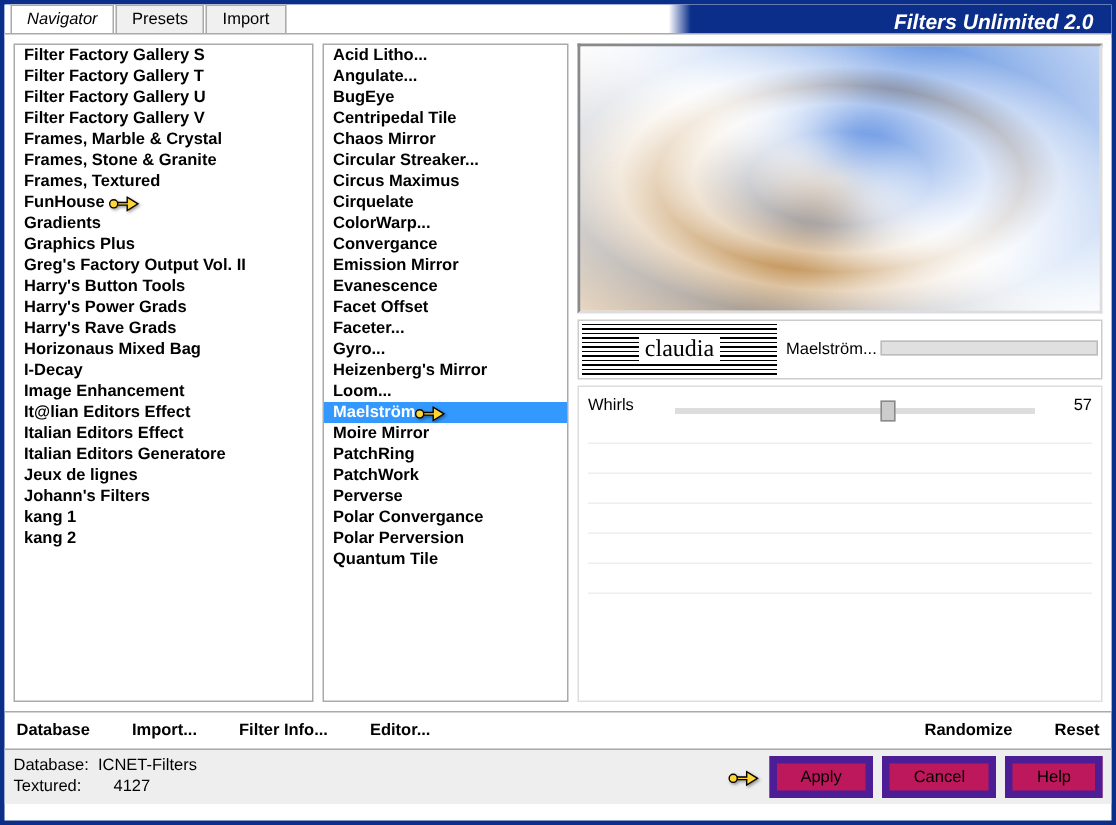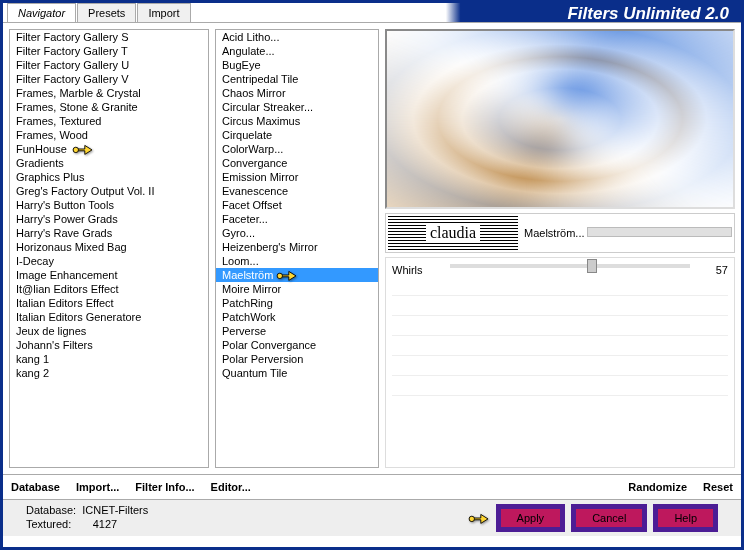--- a/index.html
+++ b/index.html
@@ -1,49 +1,49 @@
 <!DOCTYPE html>
 <html><head>
 <meta charset="utf-8">
 <style>
 * { margin: 0; padding: 0; box-sizing: border-box; font-family: "Tahoma", Arial, sans-serif; font-size: 11px; }
 body { background: #fff; width: 744px; height: 550px; overflow: hidden; border: 3px solid #0a2e8a; }
 .titlebar { height: 22px; background: linear-gradient(to right, #fff 0%, #fff 60%, #0a2e8a 62%, #0a2e8a 100%); display: flex; align-items: center; justify-content: flex-end; padding-right: 12px; }
-.titlebar .title { color: #fff; font-weight: bold; font-style: italic; font-size: 17px; }
+.titlebar .title { color: #fff; font-weight: bold; font-style: italic; font-size: 14px; }
 .tabs { display: flex; margin-left: 4px; margin-top: -22px; position: relative; }
 .tab { padding: 3px 10px; background: #f0f0f0; border: 1px solid #aaa; border-bottom: none; margin-right: 1px; cursor: pointer; font-size: 11px; }
 .tab.active { background: #fff; font-style: italic; }
 .main { display: flex; border-top: 1px solid #aaa; height: 452px; background: #fff; padding: 6px; gap: 6px; }
 .listcol { display: flex; flex-direction: column; }
-.listbox { border: 1px solid #aaa; background: #fff; overflow-y: scroll; overflow-x: hidden; flex: 1; }
+.listbox { border: 1px solid #aaa; background: #fff; overflow-y: scroll; overflow-x: hidden; flex: 1; font-weight: bold; }
 .listbox::-webkit-scrollbar { width: 16px; }
 .listbox::-webkit-scrollbar-track { background: #e8e8e8; border: 1px solid #ccc; }
 .listbox::-webkit-scrollbar-thumb { background: #c8c8c8; border: 1px solid #999; }
 .listbox .item { padding: 1px 6px; white-space: nowrap; cursor: pointer; position: relative; }
 .listbox .item.selected { background: #3399ff; color: #fff; }
 .col1 { width: 200px; }
 .col2 { width: 164px; }
 .col3 { flex: 1; display: flex; flex-direction: column; gap: 4px; }
 .preview { width: 100%; height: 180px; border: 2px inset #ddd; background: radial-gradient(ellipse at 50% 50%, #fff 0%, #5b8de0 25%, #fff 40%, #c29255 50%, #fff 60%, #7aa5e5 75%, #fff 100%); position: relative; overflow: hidden; }
 .preview::before { content:""; position:absolute; inset:-40px; background: conic-gradient(from 30deg, rgba(91,141,224,0.6), rgba(255,255,255,0.9), rgba(194,146,85,0.6), rgba(255,255,255,0.9), rgba(91,141,224,0.6)); filter: blur(14px); }
 .filterlabel { display: flex; align-items: center; gap: 6px; border: 1px solid #ccc; padding: 2px; background: #fff; }
 .filterlabel .logo { width: 130px; height: 34px; background: repeating-linear-gradient(0deg, #000 0, #000 1px, #fff 1px, #fff 3px); display: flex; align-items: center; justify-content: center; }
 .filterlabel .logo span { background: #fff; padding: 0 4px; font-family: cursive; font-size: 16px; }
 .filterlabel .progtrack { flex: 1; height: 10px; background: #e0e0e0; border: 1px solid #bbb; }
 .sliders { flex: 1; border: 1px solid #ddd; padding: 6px; background: #fff; display: flex; flex-direction: column; gap: 6px; }
-.sliderrow { display: flex; align-items: flex-start; gap: 8px; }
+.sliderrow { display: flex; align-items: flex-end; gap: 8px; }
 .sliderrow .label { width: 50px; }
 .sliderrow .track { flex: 1; height: 4px; background: #ddd; position: relative; }
 .sliderrow .thumb { position: absolute; top: -5px; width: 10px; height: 14px; background: #ccc; border: 1px solid #888; }
 .sliderrow .val { width: 30px; text-align: right; }
 .blankline { height: 14px; border-bottom: 1px solid #eee; }
-.bottombtns { display: flex; border-top: 1px solid #aaa; padding: 6px 8px; gap: 16px; align-items: center; font-size: 11px; }
+.bottombtns { display: flex; border-top: 1px solid #aaa; padding: 6px 8px; gap: 28px; align-items: center; font-size: 11px; }
 .bottombtns .linkbtn { font-weight: bold; cursor: pointer; }
 .spacer { flex: 1; }
-.status { display: flex; justify-content: space-between; padding: 4px 23px; background: #eee; border-top: 1px solid #aaa; }
+.status { display: flex; justify-content: space-between; padding: 4px 6px; background: #eee; border-top: 1px solid #aaa; }
 .statleft { display: flex; flex-direction: column; gap: 2px; }
 .btnrow { display: flex; gap: 6px; align-items: center; }
 .btn { padding: 3px 16px; background: #be185d; border: 5px solid #4c1d95; cursor: pointer; }
 .pointer { position: absolute; width: 22px; height: 18px; z-index: 100; pointer-events: none; }
 .pointer svg { width: 100%; height: 100%; filter: drop-shadow(1px 1px 1px rgba(0,0,0,0.4)); }
 </style>
 </head>
 <body>
 
 <div class="titlebar">
@@ -59,21 +59,20 @@
 <div class="main">
   <div class="listcol col1">
     <div class="listbox" id="catlist">
         <div class="item">Filter Factory Gallery S</div>
         <div class="item">Filter Factory Gallery T</div>
         <div class="item">Filter Factory Gallery U</div>
         <div class="item">Filter Factory Gallery V</div>
         <div class="item">Frames, Marble &amp; Crystal</div>
         <div class="item">Frames, Stone &amp; Granite</div>
         <div class="item">Frames, Textured</div>
-        <div class="item">Frames, Wood</div>
         <div class="item">FunHouse<span class="pointer" style="left: 62px; top: -2px;"><svg viewBox="0 0 24 20">
               <path d="M2 10 L14 10 L14 6 L22 11 L14 16 L14 12 L2 12 Z" fill="#ffd633" stroke="#000" stroke-width="1"></path>
               <ellipse cx="4" cy="11" rx="3" ry="3" fill="#ffd633" stroke="#000" stroke-width="1"></ellipse>
             </svg></span></div>
         <div class="item">Gradients</div>
         <div class="item">Graphics Plus</div>
         <div class="item">Greg's Factory Output Vol. II</div>
         <div class="item">Harry's Button Tools</div>
         <div class="item">Harry's Power Grads</div>
         <div class="item">Harry's Rave Grads</div>

